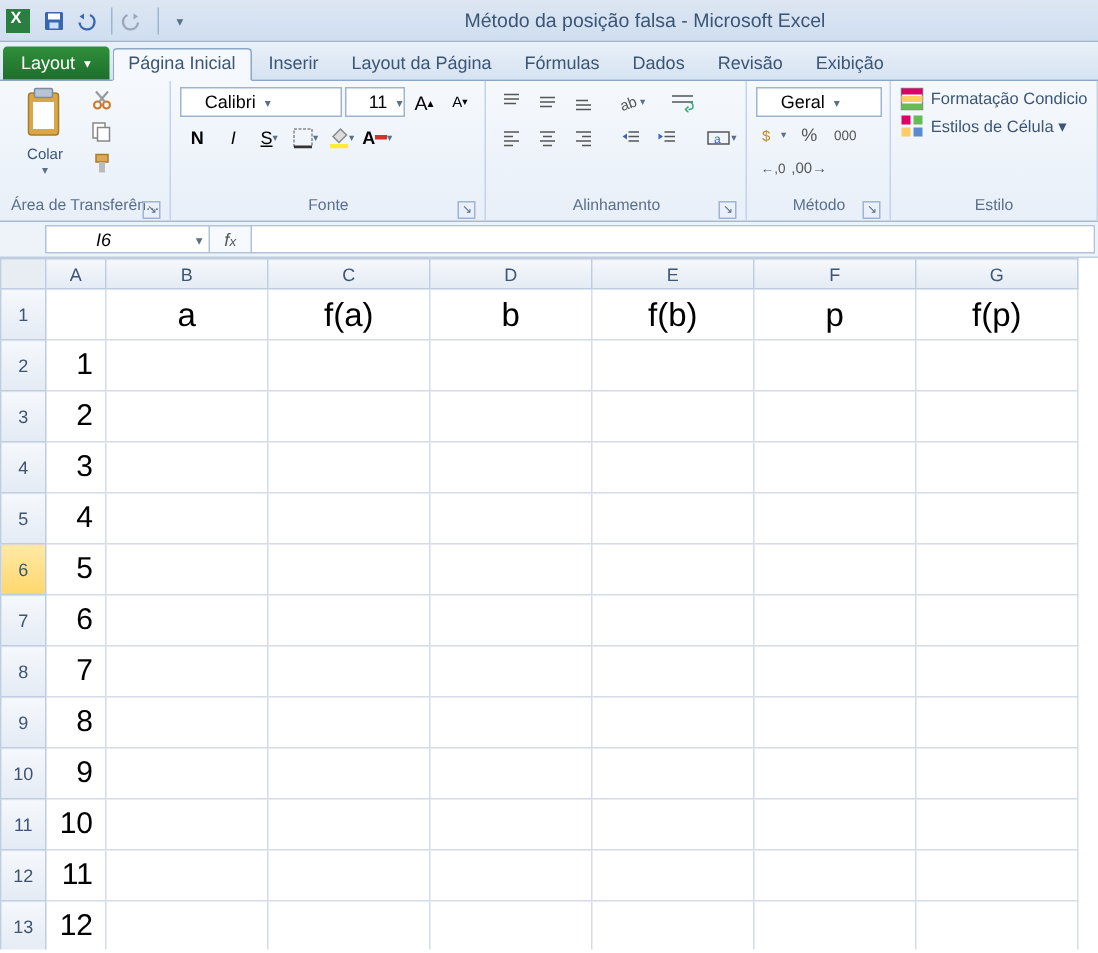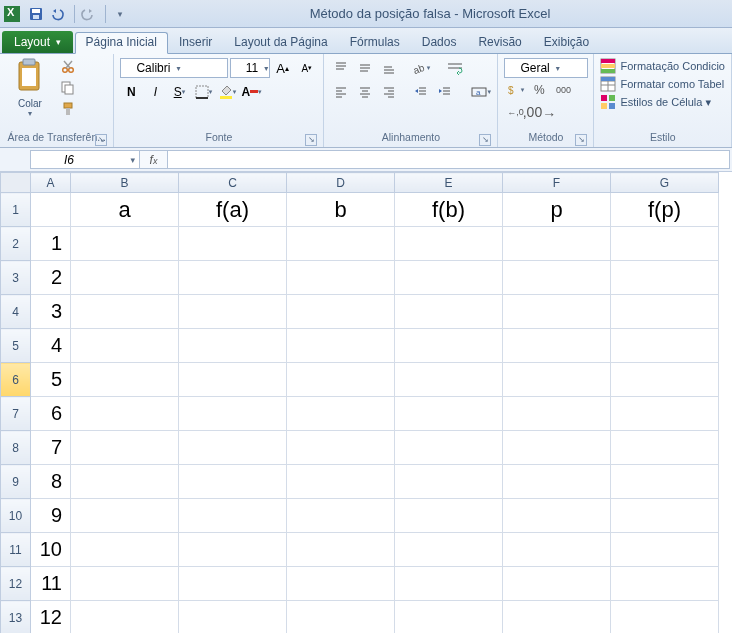--- a/index.html
+++ b/index.html
@@ -337,21 +337,21 @@
             </div>
           <div class="sq">
               <span style="font-size:9px;color:#555">000</span>
             </div>
         </div>
         <div class="align-row">
           <div class="sq">
               <span style="font-size:9px;color:#555">←,0</span>
             </div>
           <div class="sq">
-              <span style="font-size:14px;color:#555">,00→</span>
+              <span style="font-size:10px;color:#555">,00→</span>
             </div>
         </div>
       </div>
     </div>
     <div class="group-label"><span>Método</span><span class="launcher">↘</span></div>
   </div>
 
   <div class="group" style="flex:1">
     <div class="group-body">
       <div class="style-col">
@@ -359,30 +359,20 @@
           <svg width="16" height="16">
               <rect x="1" y="1" width="14" height="14" fill="#fff" stroke="#888"></rect>
               <rect x="1" y="1" width="14" height="4" fill="#d06"></rect>
               <rect x="1" y="6" width="14" height="4" fill="#fc6"></rect>
               <rect x="1" y="11" width="14" height="4" fill="#6b5"></rect>
             </svg>
           <span>Formatação Condicio</span>
         </div>
         <div class="style-item">
           <svg width="16" height="16">
-              <rect x="1" y="1" width="14" height="14" fill="#fff" stroke="#888"></rect>
-              <line x1="1" y1="5" x2="15" y2="5" stroke="#888"></line>
-              <line x1="1" y1="9" x2="15" y2="9" stroke="#888"></line>
-              <line x1="8" y1="1" x2="8" y2="15" stroke="#888"></line>
-              <rect x="1" y="1" width="14" height="4" fill="#5a8bd0"></rect>
-            </svg>
-          <span>Formatar como Tabel</span>
-        </div>
-        <div class="style-item">
-          <svg width="16" height="16">
               <rect x="1" y="1" width="6" height="6" fill="#d06"></rect>
               <rect x="9" y="1" width="6" height="6" fill="#6b5"></rect>
               <rect x="1" y="9" width="6" height="6" fill="#fc6"></rect>
               <rect x="9" y="9" width="6" height="6" fill="#5a8bd0"></rect>
             </svg>
           <span>Estilos de Célula ▾</span>
         </div>
       </div>
     </div>
     <div class="group-label"><span>Estilo</span></div>

